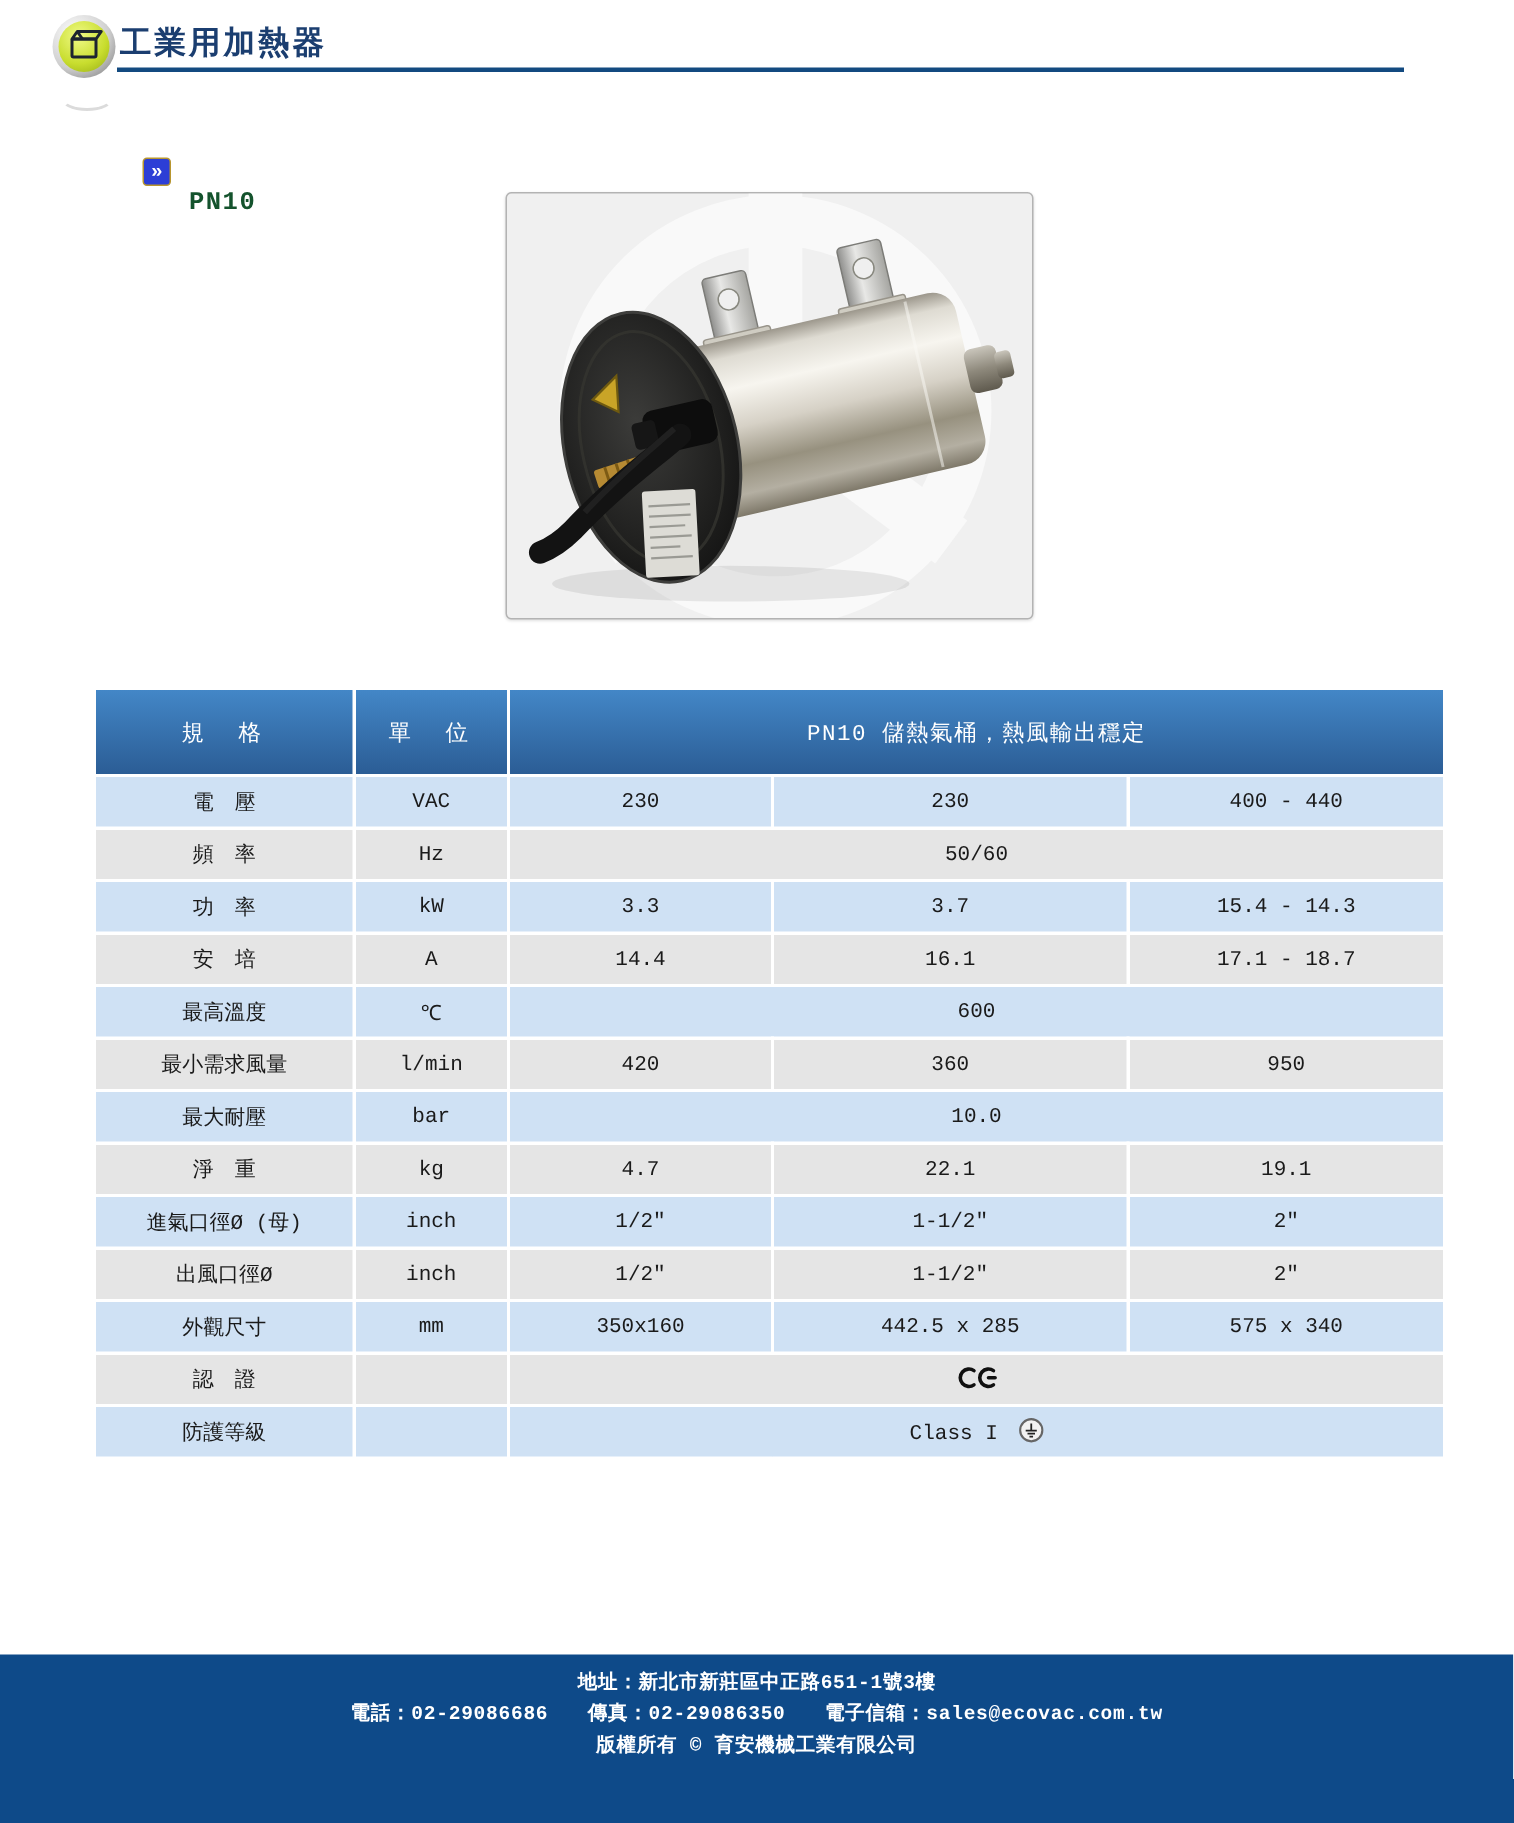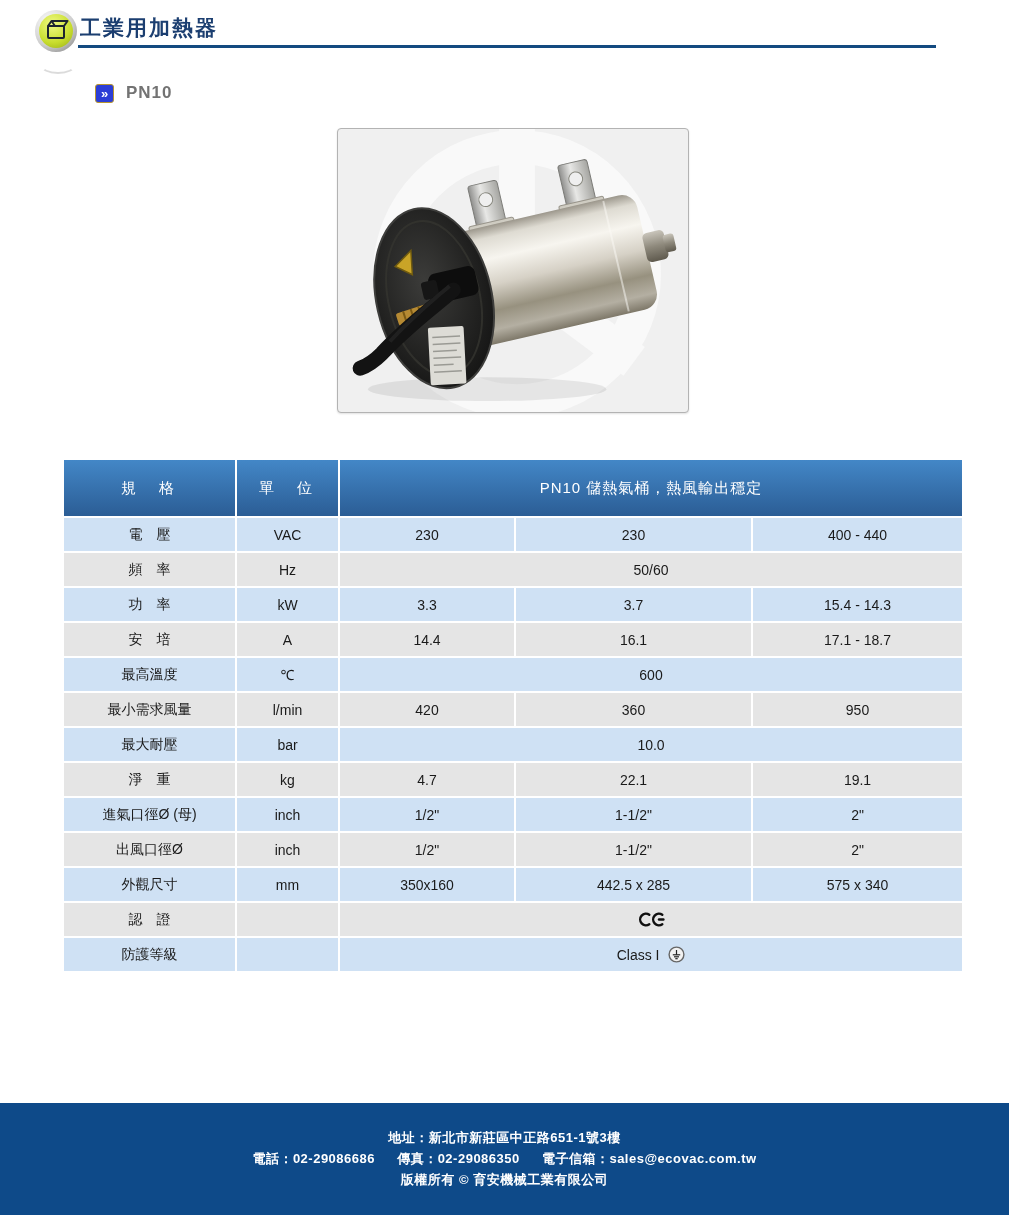--- a/index.html
+++ b/index.html
@@ -1,33 +1,33 @@
 <!DOCTYPE html>
 <html><head>
 <meta charset="utf-8">
 <style>
   html,body{margin:0;padding:0;background:#fff;}
   .page{position:relative;width:1009px;height:1215px;background:#fff;overflow:hidden;
-        font-family:Liberation Sans, sans-serif;}
+        font-family:Liberation Mono, monospace;}
 
   
   .logo-badge{position:absolute;left:34px;top:9px;width:44px;height:44px;}
   .logo-reflection{position:absolute;left:40px;top:56px;width:32px;height:14px;
         border:2px solid #9a9a9a;border-radius:50%;border-color:transparent transparent #9a9a9a transparent;
         opacity:.35;}
   .page-title{position:absolute;left:80px;top:14px;margin:0;font-size:21px;font-weight:bold;
         color:#1b3e70;letter-spacing:2px;}
   .title-rule{position:absolute;left:78px;top:45px;width:858px;height:3px;background:#134a80;}
 
   
   .product-heading{position:absolute;left:95px;top:83px;display:flex;align-items:center;gap:12px;}
   .marker{width:17px;height:17px;background:#2c3ed6;border:1px solid #b8962e;border-radius:3px;
         color:#fff;font-size:13px;font-weight:bold;display:flex;align-items:center;justify-content:center;
         line-height:1;}
-  .product-name{font-size:17px;font-weight:bold;color:#737373;letter-spacing:1px;}
+  .product-name{font-size:17px;font-weight:bold;color:#14532d;letter-spacing:1px;margin-top:43px;}
 
   
   .photo-frame{position:absolute;left:337px;top:128px;width:350px;height:283px;margin:0;
         background:#f0f0f0;border:1px solid #b3b3b3;border-radius:4px;overflow:hidden;
         box-shadow:0 1px 2px rgba(0,0,0,.12);}
 
   
   .spec-table{position:absolute;left:62px;top:458px;width:900px;border-collapse:collapse;
         table-layout:fixed;font-size:14px;color:#1a1a1a;}
   .spec-table th,.spec-table td{border:2px solid #fff;text-align:center;vertical-align:middle;
@@ -37,21 +37,21 @@
   .spec-table thead th.desc{letter-spacing:1px;}
   .spec-table tbody td{height:33px;}
   tr.row-light td{background:#cfe1f4;}
   tr.row-dark td{background:#e5e5e5;}
   .gnd-svg{vertical-align:-3px;margin-left:5px;}
   .ce-svg{vertical-align:-2px;}
 
   
   .site-footer{position:absolute;left:0;top:1103px;width:1009px;height:112px;background:#0e4a89;
         color:#fff;font-size:13px;font-weight:bold;text-align:center;box-sizing:border-box;
-        padding-top:24px;line-height:21px;letter-spacing:.5px;}
+        padding-top:8px;line-height:21px;letter-spacing:.5px;}
   .site-footer .seg{margin:0 9px;}
   .email-link{color:#fff;text-decoration:none;}
 </style>
 </head>
 <body>
 
 <div class="page">
 
   <div class="logo-badge">
     <svg width="44" height="44" viewBox="0 0 44 44">

